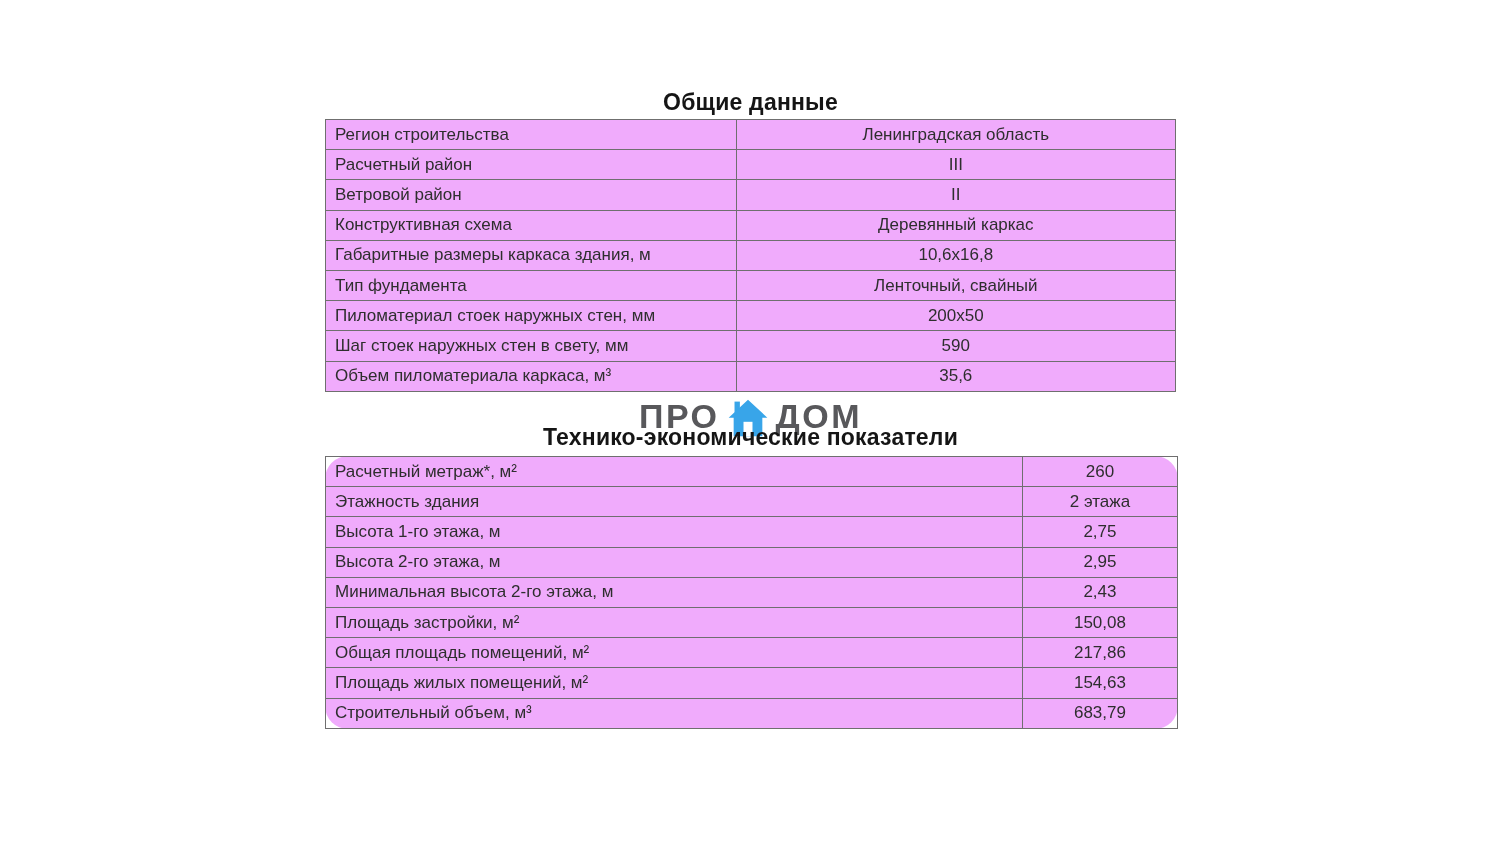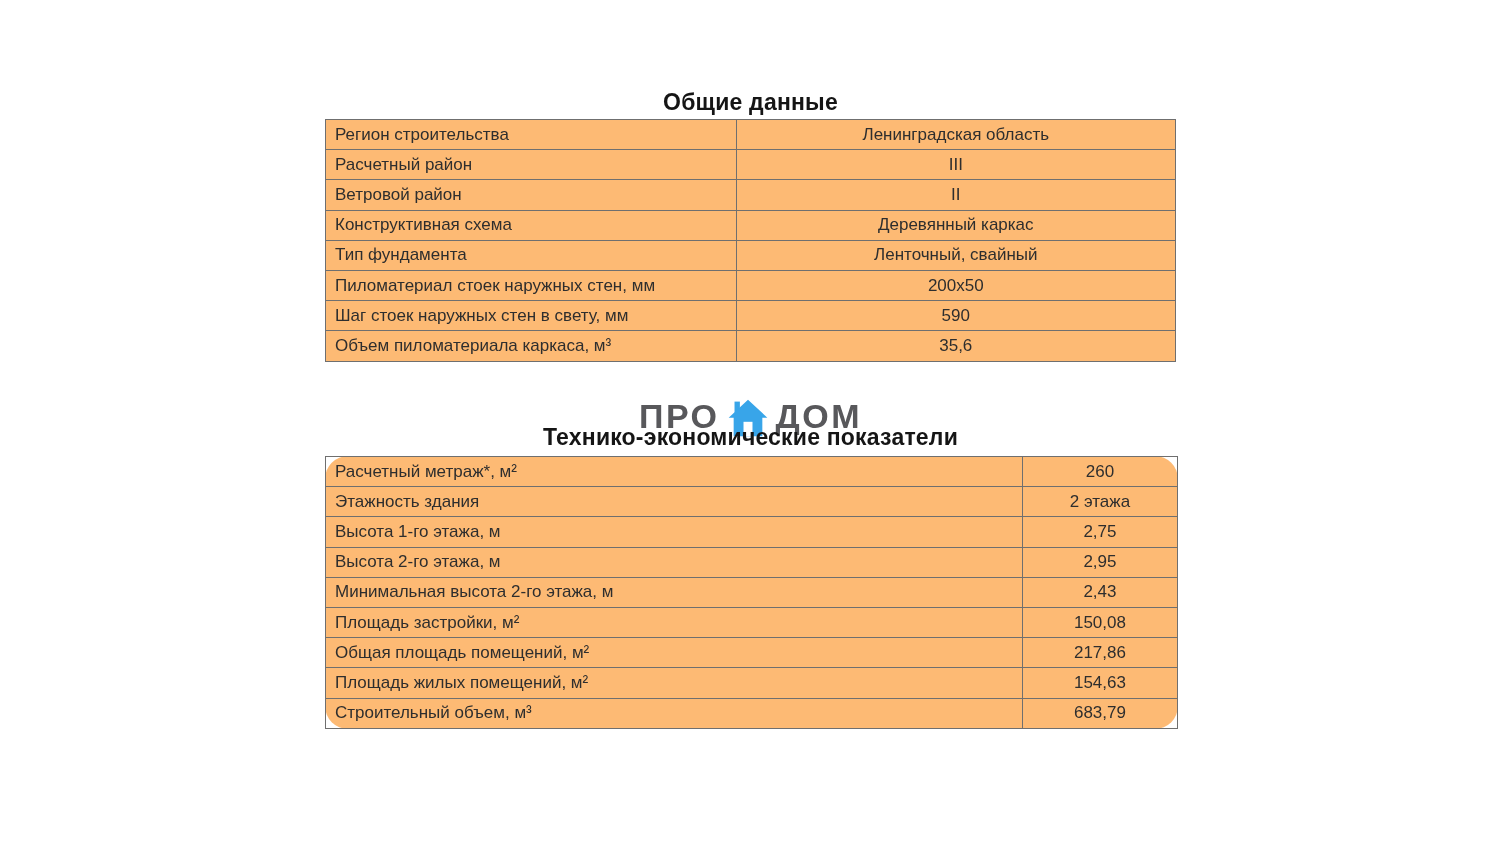--- a/index.html
+++ b/index.html
@@ -26,21 +26,21 @@
     color: #151515;
     letter-spacing: 0.2px;
   }
   .title-general { top: 89px; }
   .title-tech   { top: 424px; z-index: 3; }
 
   table.tbl {
     position: absolute;
     border-collapse: collapse;
     table-layout: fixed;
-    background: #fdba74;
+    background: #f0abfc;
   }
   .tbl td {
     border: 1.6px solid #6f6f6f;
     height: 29.2px;
     padding: 0 9px;
     font-size: 17px;
     color: #2e2e2e;
     white-space: nowrap;
     overflow: hidden;
   }
@@ -108,20 +108,24 @@
         <tr>
           <td class="lbl">Ветровой район</td>
           <td class="val">II</td>
         </tr>
 
         <tr>
           <td class="lbl">Конструктивная схема</td>
           <td class="val">Деревянный каркас</td>
         </tr>
 
+        <tr>
+          <td class="lbl">Габаритные размеры каркаса здания, м</td>
+          <td class="val">10,6x16,8</td>
+        </tr>
 
         <tr>
           <td class="lbl">Тип фундамента</td>
           <td class="val">Ленточный, свайный</td>
         </tr>
 
         <tr>
           <td class="lbl">Пиломатериал стоек наружных стен, мм</td>
           <td class="val">200x50</td>
         </tr>

